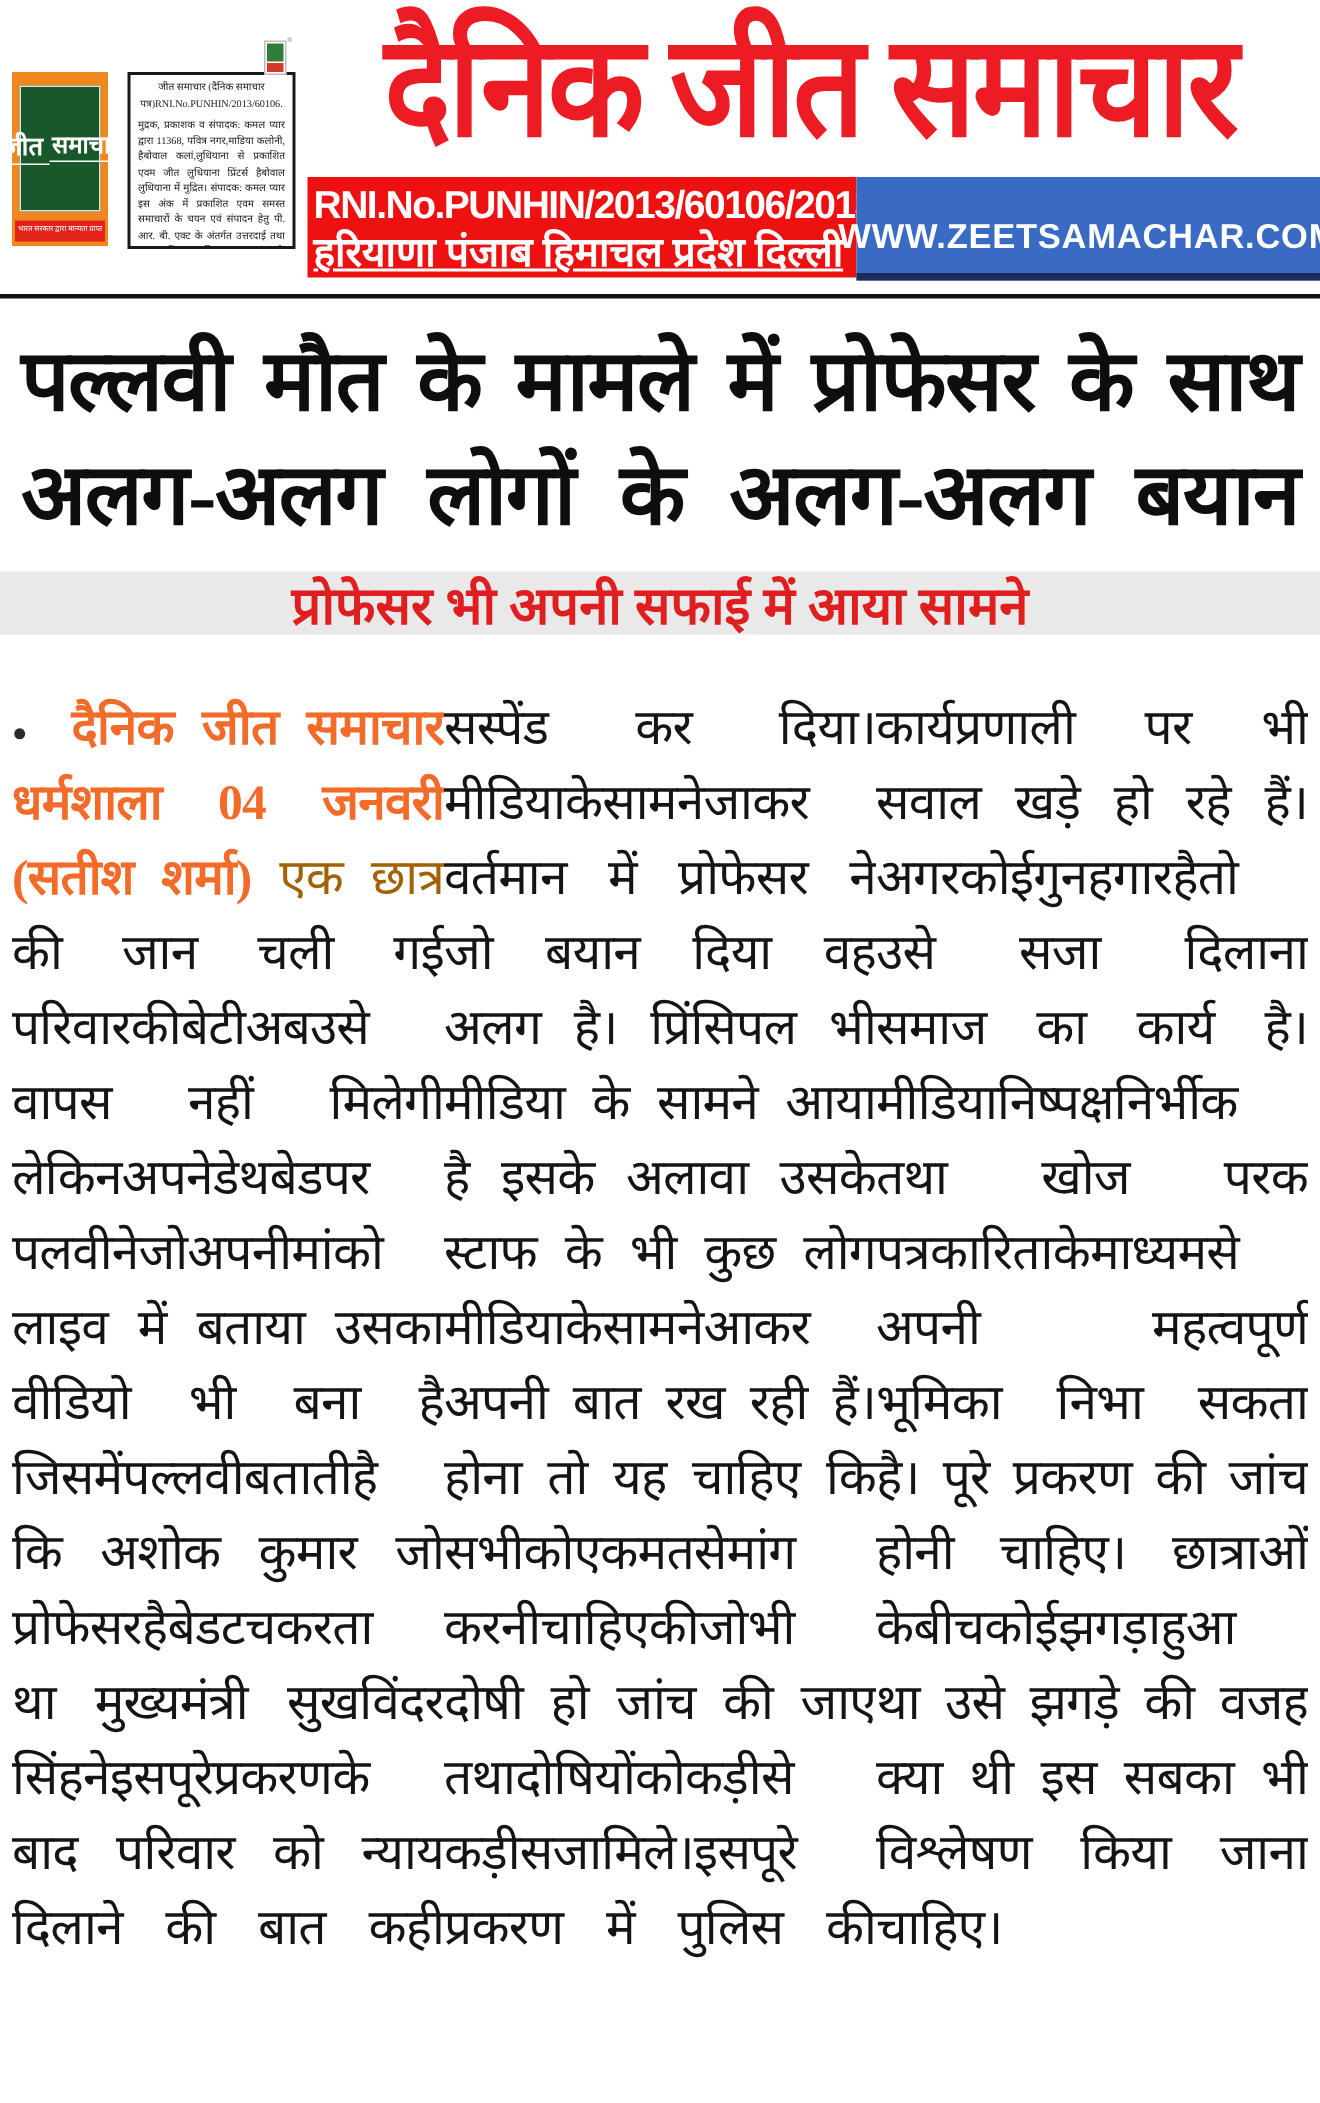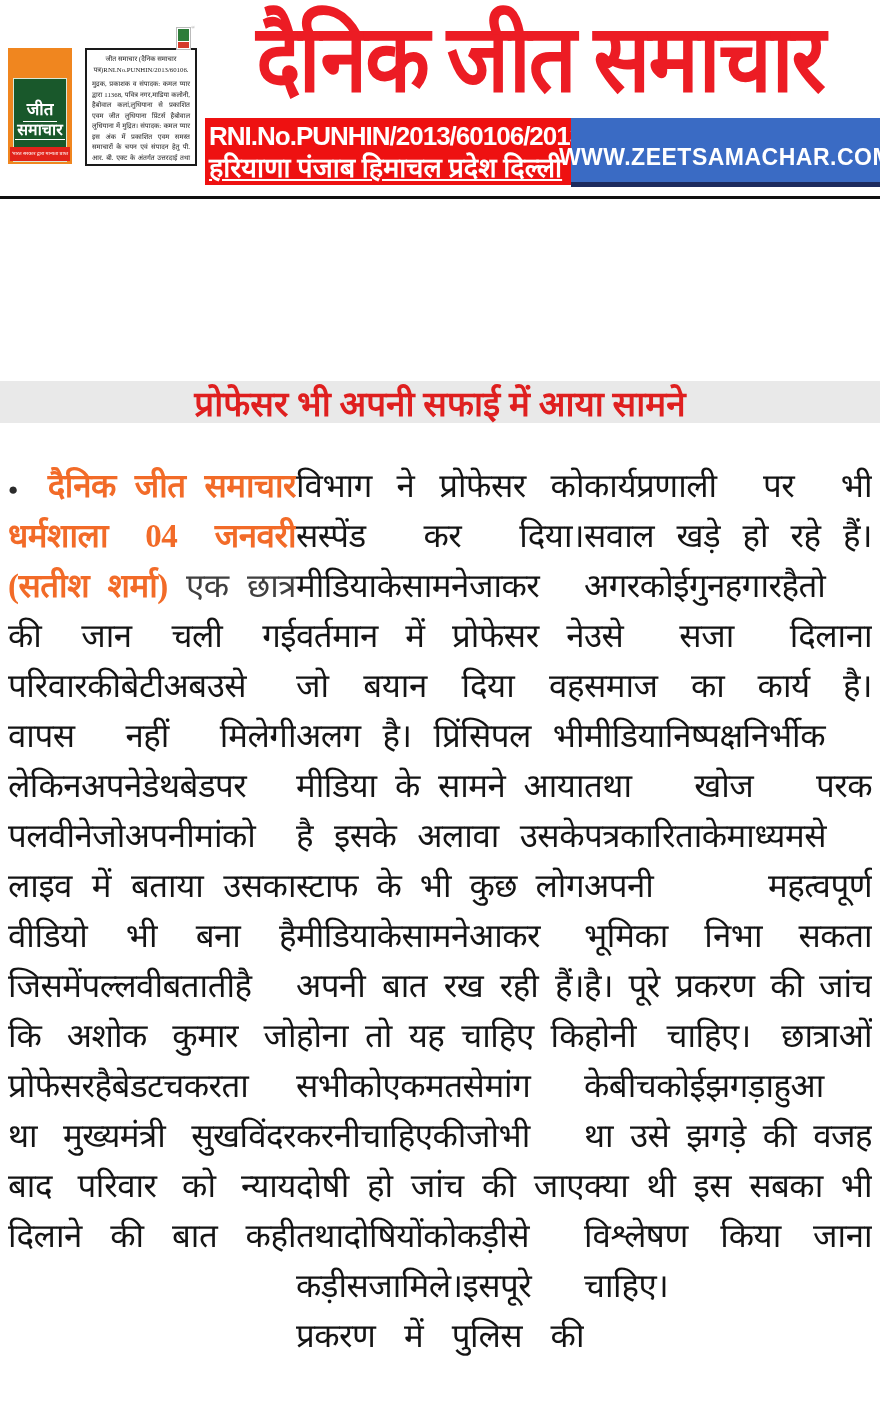--- a/index.html
+++ b/index.html
@@ -4,22 +4,22 @@
 <style>
   html,body{margin:0;padding:0;background:#fff;}
   #page{position:relative;width:880px;height:1402px;background:#fff;overflow:hidden;
         font-family:"Liberation Serif","DejaVu Serif",serif;}
 
   
   #masthead{position:absolute;top:0;left:0;width:880px;height:199px;background:#fff;}
 
   .logo{position:absolute;left:8px;top:48px;width:64px;height:116px;background:#F0861F;}
   .logo-green{position:absolute;left:5px;top:9px;right:5px;height:82px;background:#19582B;
-              border:1px solid #d9e8d9;display:flex;flex-direction:column;align-items:center;
-              justify-content:center;color:#fff;font-weight:bold;margin-top:21px;}
+              border:1px solid #d9e8d9;display:flex;align-items:center;
+              justify-content:center;color:#fff;font-weight:bold;}
   .logo-line1{font-size:17px;line-height:20px;border-bottom:1px solid #fff;padding:0 4px 1px;}
   .logo-line2{font-size:16px;line-height:16px;border-bottom:1px solid #fff;padding:0 2px 1px;}
   .logo-strip{position:absolute;left:2px;right:2px;bottom:3px;height:14px;background:#E2231A;
               color:#fff;font-size:5px;line-height:14px;text-align:center;white-space:nowrap;overflow:hidden;}
 
   .regbox{position:absolute;left:85px;top:48px;width:112px;height:118px;border:2px solid #1a1a1a;
           background:#fff;padding:4px 5px;box-sizing:border-box;font-size:6.8px;line-height:1.55;
           color:#222;overflow:hidden;}
   .regbox .rb-title{text-align:center;margin-bottom:4px;}
   .regbox .rb-body{text-align:justify;}
@@ -59,21 +59,21 @@
                 display:flex;align-items:center;justify-content:center;}
   #subhead-band .sub-text{color:#DF1F1F;font-size:35px;font-weight:700;white-space:nowrap;}
 
   
   #article{position:absolute;top:461px;left:0;width:880px;padding:0 8px;box-sizing:border-box;
            display:grid;grid-template-columns:1fr 1fr 1fr;column-gap:0;}
   .article-line{height:50px;line-height:50px;font-size:33px;color:#141414;
                 text-align:justify;text-align-last:justify;overflow:hidden;letter-spacing:-0.5px;}
   .seg-orange{color:#F26B28;font-weight:bold;}
   .seg-bullet{color:#2b2b2b;font-size:17px;vertical-align:2px;}
-  .seg-black{color:#404040;}
+  .seg-black{color:#a16207;}
 </style>
 </head>
 <body>
 
 <div id="page">
 
   <div id="masthead">
 
     <div class="logo">
       <div class="logo-green">
@@ -104,20 +104,24 @@
       <div class="states">हरियाणा पंजाब हिमाचल प्रदेश दिल्ली</div>
     </div>
 
     <div class="banner-blue">
       <span class="site">WWW.ZEETSAMACHAR.COM</span>
     </div>
 
     <div class="rule"></div>
   </div>
 
+  <div id="headline">
+    <div class="hl-line">पल्लवी मौत के मामले में प्रोफेसर के साथ</div>
+    <div class="hl-line">अलग-अलग लोगों के अलग-अलग बयान</div>
+  </div>
 
   <div id="subhead-band">
     <span class="sub-text">प्रोफेसर भी अपनी सफाई में आया सामने</span>
   </div>
 
   <div id="article">
     <div class="article-col">
         <div class="article-line"><span class="seg-bullet">●</span><span class="seg-orange"> दैनिक जीत समाचार</span></div>
         <div class="article-line"><span class="seg-orange">धर्मशाला 04 जनवरी</span></div>
         <div class="article-line"><span class="seg-orange">(सतीश शर्मा)</span><span class="seg-black"> एक छात्र</span></div>
@@ -125,25 +129,25 @@
         <div class="article-line">परिवारकीबेटीअबउसे</div>
         <div class="article-line">वापस नहीं मिलेगी</div>
         <div class="article-line">लेकिनअपनेडेथबेडपर</div>
         <div class="article-line">पलवीनेजोअपनीमांको</div>
         <div class="article-line">लाइव में बताया उसका</div>
         <div class="article-line">वीडियो भी बना है</div>
         <div class="article-line">जिसमेंपल्लवीबतातीहै</div>
         <div class="article-line">कि अशोक कुमार जो</div>
         <div class="article-line">प्रोफेसरहैबेडटचकरता</div>
         <div class="article-line">था मुख्यमंत्री सुखविंदर</div>
+        <div class="article-line">सिंहनेइसपूरेप्रकरणके</div>
         <div class="article-line">बाद परिवार को न्याय</div>
         <div class="article-line">दिलाने की बात कही</div>
       </div>
     <div class="article-col">
-        <div class="article-line">विभाग ने प्रोफेसर को</div>
         <div class="article-line">सस्पेंड कर दिया।</div>
         <div class="article-line">मीडियाकेसामनेजाकर</div>
         <div class="article-line">वर्तमान में प्रोफेसर ने</div>
         <div class="article-line">जो बयान दिया वह</div>
         <div class="article-line">अलग है। प्रिंसिपल भी</div>
         <div class="article-line">मीडिया के सामने आया</div>
         <div class="article-line">है इसके अलावा उसके</div>
         <div class="article-line">स्टाफ के भी कुछ लोग</div>
         <div class="article-line">मीडियाकेसामनेआकर</div>
         <div class="article-line">अपनी बात रख रही हैं।</div>

